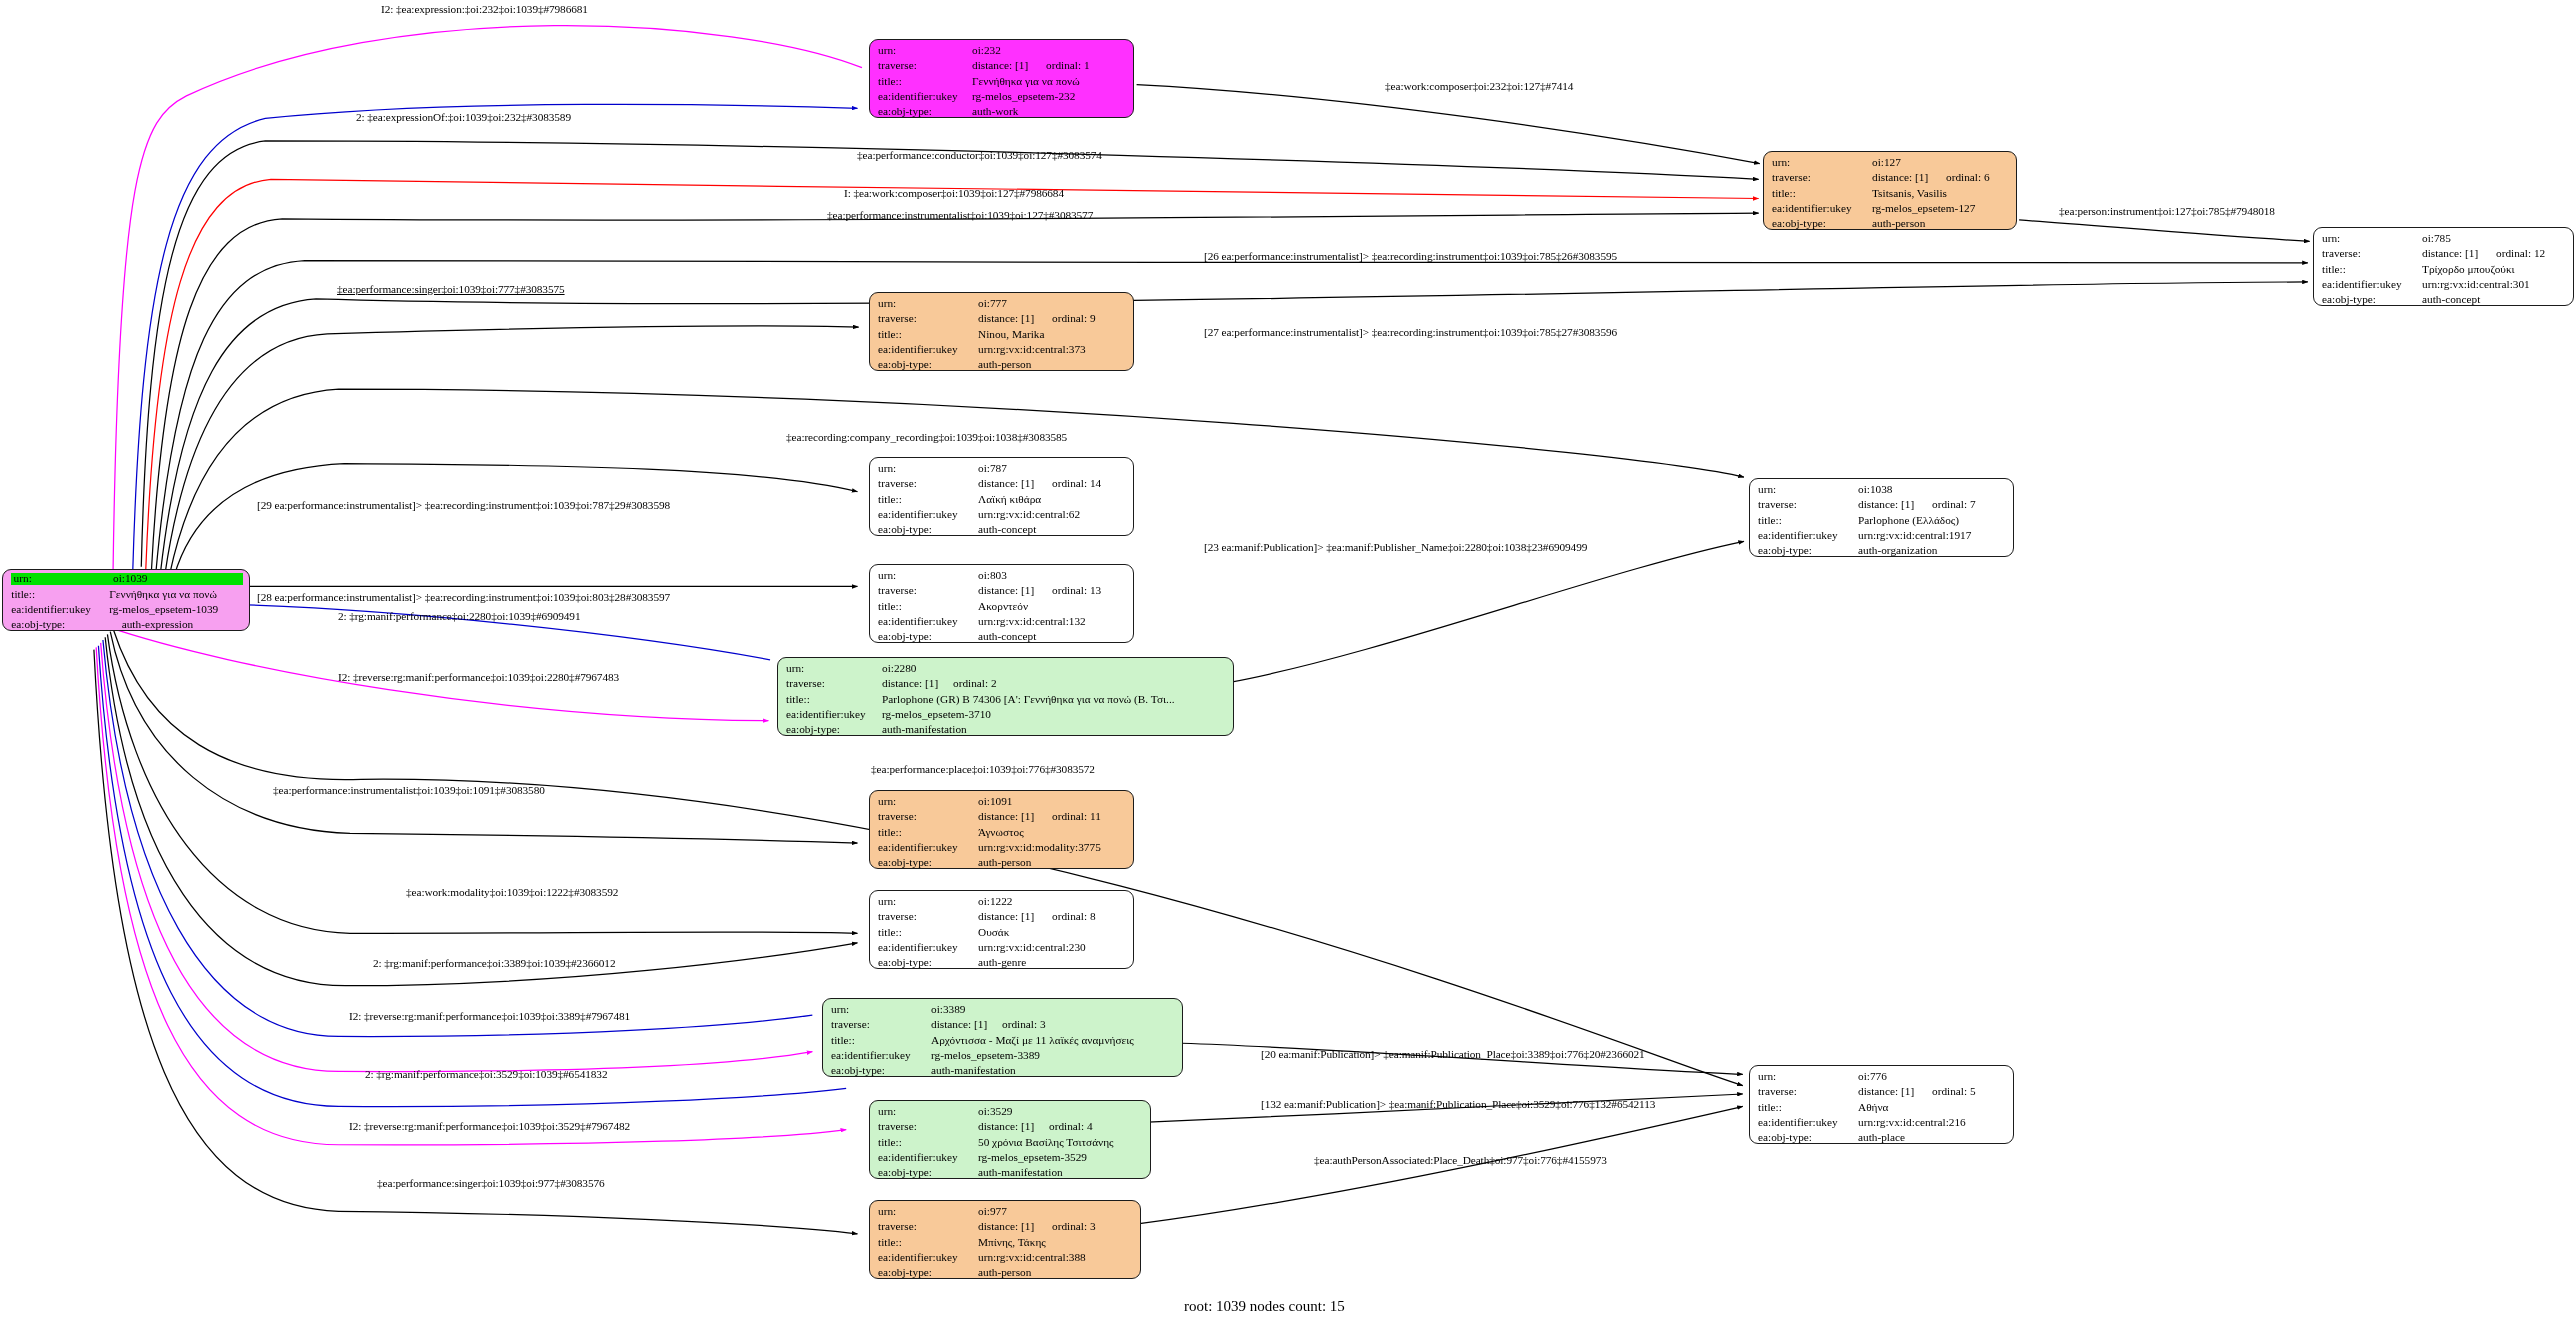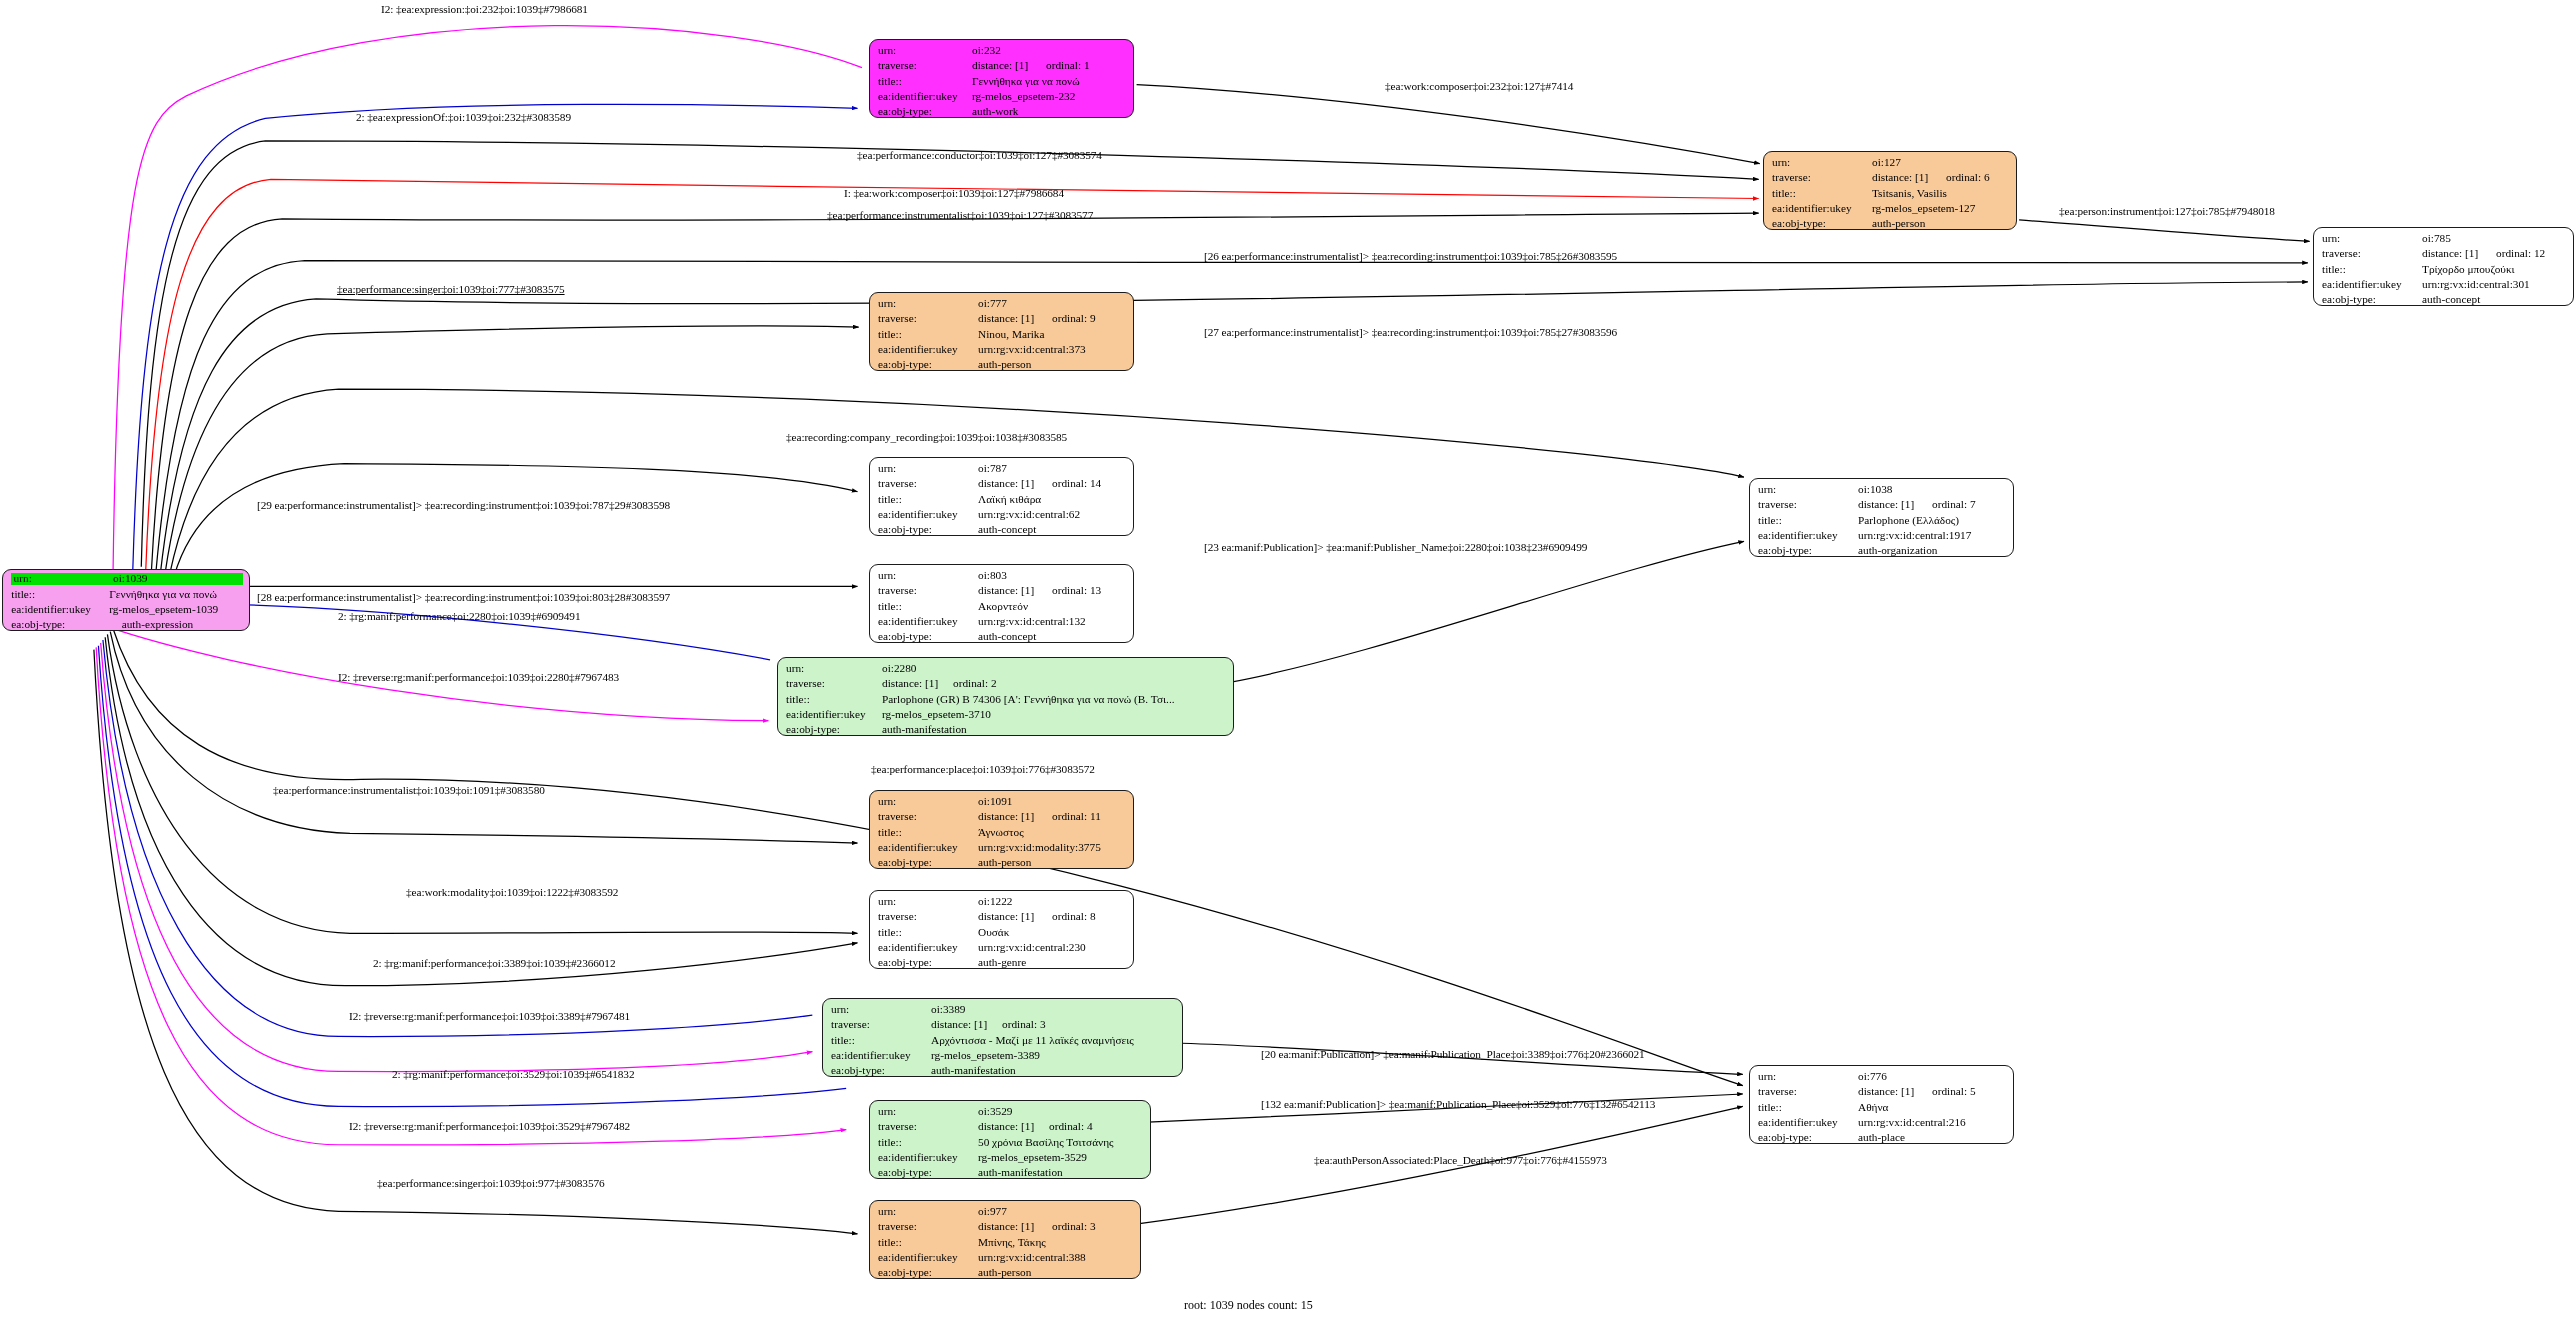--- a/index.html
+++ b/index.html
@@ -20,21 +20,21 @@
   .n-green{background:#cdf3cb;}
   .n-magenta{background:#ff30ff;}
   .n-pink{background:#f7a0f0;}
 
   .urnhl{background:#00e000;}
 
   
   .elabel{position:absolute;font-size:11.3px;color:#000;white-space:nowrap;
           font-family:"Liberation Serif","DejaVu Serif",serif;
           letter-spacing:-0.1px;}
-  .footer{position:absolute;font-size:12px;color:#000;white-space:nowrap;}
+  .footer{position:absolute;font-size:15px;color:#000;white-space:nowrap;}
 </style>
 </head>
 <body>
 
 <div id="stage">
 
   <svg class="edges" viewBox="0 0 4567 2339">
     <defs>
       <marker id="ahB" markerWidth="11" markerHeight="8" refX="10" refY="4" orient="auto" markerUnits="userSpaceOnUse">
         <path d="M0,0 L11,4 L0,8 z" fill="#000"></path>
@@ -509,21 +509,21 @@
   <div class="elabel" style="left:257px;top:499px;">[29 ea:performance:instrumentalist]&gt; ‡ea:recording:instrument‡oi:1039‡oi:787‡29#3083598</div>
   <div class="elabel" style="left:1204px;top:541px;">[23 ea:manif:Publication]&gt; ‡ea:manif:Publisher_Name‡oi:2280‡oi:1038‡23#6909499</div>
   <div class="elabel" style="left:257px;top:591px;">[28 ea:performance:instrumentalist]&gt; ‡ea:recording:instrument‡oi:1039‡oi:803‡28#3083597</div>
   <div class="elabel" style="left:338px;top:610px;">2: ‡rg:manif:performance‡oi:2280‡oi:1039‡#6909491</div>
   <div class="elabel" style="left:338px;top:671px;">I2: ‡reverse:rg:manif:performance‡oi:1039‡oi:2280‡#7967483</div>
   <div class="elabel" style="left:871px;top:763px;">‡ea:performance:place‡oi:1039‡oi:776‡#3083572</div>
   <div class="elabel" style="left:273px;top:784px;">‡ea:performance:instrumentalist‡oi:1039‡oi:1091‡#3083580</div>
   <div class="elabel" style="left:406px;top:886px;">‡ea:work:modality‡oi:1039‡oi:1222‡#3083592</div>
   <div class="elabel" style="left:373px;top:957px;">2: ‡rg:manif:performance‡oi:3389‡oi:1039‡#2366012</div>
   <div class="elabel" style="left:349px;top:1010px;">I2: ‡reverse:rg:manif:performance‡oi:1039‡oi:3389‡#7967481</div>
-  <div class="elabel" style="left:392px;top:1068px;">2: ‡rg:manif:performance‡oi:3529‡oi:1039‡#6541832</div>
+  <div class="elabel" style="left:365px;top:1068px;">2: ‡rg:manif:performance‡oi:3529‡oi:1039‡#6541832</div>
   <div class="elabel" style="left:349px;top:1120px;">I2: ‡reverse:rg:manif:performance‡oi:1039‡oi:3529‡#7967482</div>
   <div class="elabel" style="left:377px;top:1177px;">‡ea:performance:singer‡oi:1039‡oi:977‡#3083576</div>
   <div class="elabel" style="left:1261px;top:1048px;">[20 ea:manif:Publication]&gt; ‡ea:manif:Publication_Place‡oi:3389‡oi:776‡20#2366021</div>
   <div class="elabel" style="left:1261px;top:1098px;">[132 ea:manif:Publication]&gt; ‡ea:manif:Publication_Place‡oi:3529‡oi:776‡132#6542113</div>
   <div class="elabel" style="left:1314px;top:1154px;">‡ea:authPersonAssociated:Place_Death‡oi:977‡oi:776‡#4155973</div>
 
   <div class="footer" style="left:1184px;top:1298px;">root: 1039 nodes count: 15</div>
 
 </div>
 

